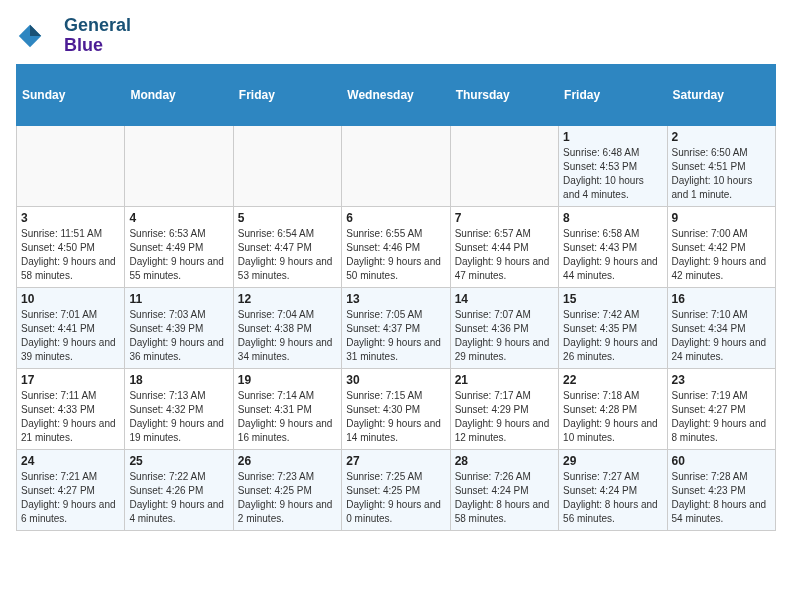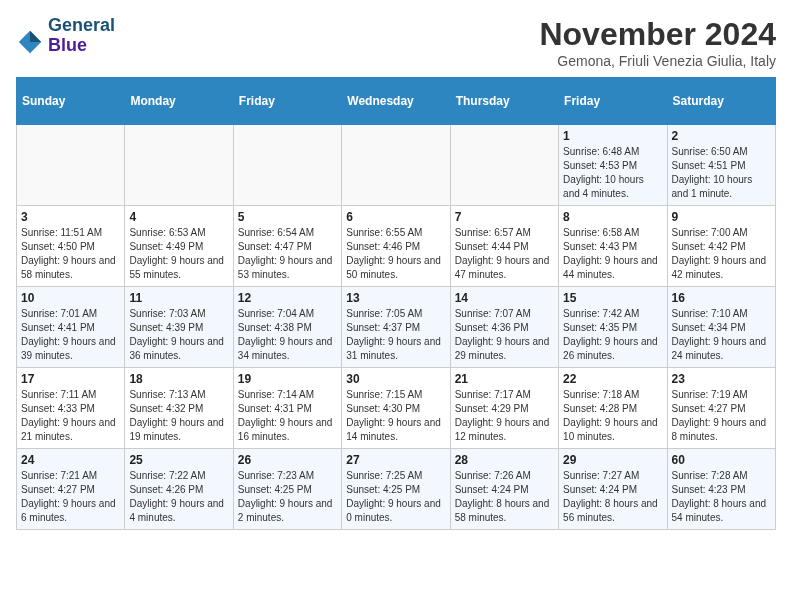--- a/index.html
+++ b/index.html
@@ -11,21 +11,22 @@
       padding: 16px;
     }
     .header-area {
       display: flex;
       align-items: flex-start;
       justify-content: space-between;
       margin-bottom: 8px;
     }
     .logo {
       display: flex;
-      align-items: flex-end;
+      align-items: center;
+      gap: 16px;
     }
     .logo-text {
       font-size: 18px;
       font-weight: bold;
       color: #1a5276;
       line-height: 1.1;
     }
     .logo-text span {
       color: #4c1d95;
     }
@@ -48,21 +49,21 @@
     }
     table {
       width: 100%;
       border-collapse: collapse;
       font-size: 10px;
     }
     thead tr th {
       background: #2e86c1;
       color: #fff;
       text-align: left;
-      padding: 16px 5px;
+      padding: 23px 5px;
       font-size: 12px;
       font-weight: bold;
       border: 1px solid #2e86c1;
     }
     tbody tr td {
       vertical-align: top;
       border: 1px solid #ccc;
       padding: 4px 4px;
       min-height: 80px;
       width: 14.28%;
@@ -96,24 +97,20 @@
   <div class="logo">
     <svg class="logo-icon" viewBox="0 0 40 40">
       <polygon points="20,4 36,20 20,36 4,20" fill="#2e86c1"></polygon>
       <polygon points="20,4 36,20 20,20" fill="#1a5276"></polygon>
     </svg>
     <div class="logo-text">
       <div>General</div>
       <span>Blue</span>
     </div>
   </div>
-  <div class="title-block">
-    <div class="cal-title">November 2024</div>
-    <div class="cal-subtitle">Gemona, Friuli Venezia Giulia, Italy</div>
-  </div>
 </div>
 
 <table>
   <thead>
     <tr>
     <th>Sunday</th>
         <th>Monday</th>
         <th>Friday</th>
         <th>Wednesday</th>
         <th>Thursday</th>

